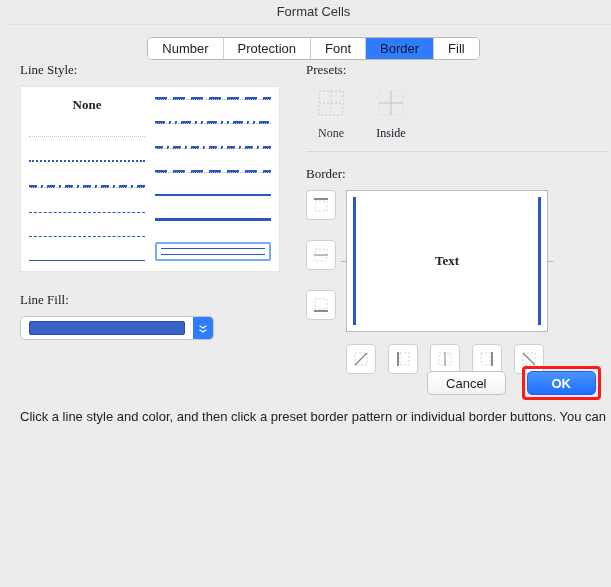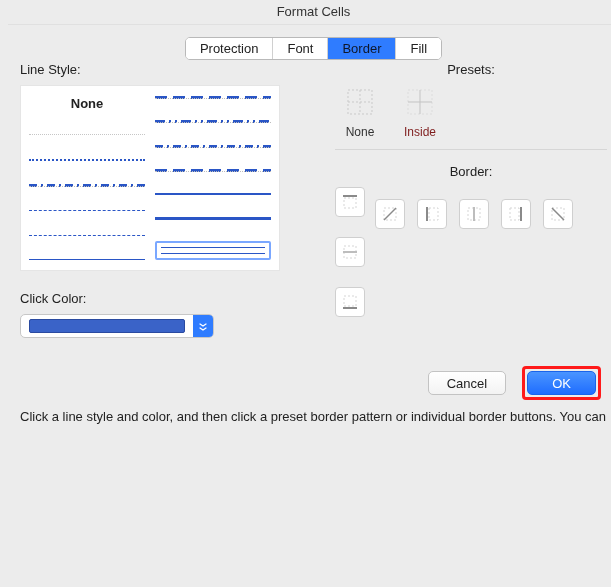--- a/index.html
+++ b/index.html
@@ -4,21 +4,21 @@
 <style>
   html,body{margin:0;padding:0;font-family:-apple-system,"Helvetica Neue",Arial,sans-serif;font-size:13px;color:#222;background:#ececec;}
   .window{width:611px;height:430px;box-sizing:border-box;background:#ececec;position:relative;margin-left:8px;}
   .titlebar{height:24px;line-height:24px;text-align:center;font-size:13px;color:#333;border-bottom:1px solid rgba(0,0,0,.05);}
   .tabs{display:flex;justify-content:center;margin-top:12px;}
   .tabbar{display:flex;border:1px solid #b9b9b9;border-radius:5px;overflow:hidden;background:#fff;}
   .tabbar .tab{padding:3px 14px;font-size:13px;color:#222;background:#fff;border-right:1px solid #d0d0d0;cursor:default;}
   .tabbar .tab:last-child{border-right:none;}
   .tabbar .tab.active{background:#2f7cff;color:#0f172a;}
   .content{position:absolute;left:12px;right:12px;top:62px;}
-  .cols{display:flex;gap:45px;}
+  .cols{display:flex;gap:16px;font-family:Liberation Serif, serif;}
   .left{width:270px;}
   .right{flex:1;}
   .label{font-size:13px;color:#222;margin-bottom:8px;}
   .stylepanel{background:#fff;border:1px solid #e5e5e5;width:260px;height:186px;box-sizing:border-box;position:relative;padding:10px 8px;}
   .stylepanel .colwrap{display:flex;gap:10px;height:100%;}
   .stylecol{flex:1;display:flex;flex-direction:column;justify-content:space-between;}
   .none{font-weight:600;text-align:center;font-size:13px;}
   .ls{height:0;border-top-width:0;border-bottom:1px dotted #bdbdbd;margin:0;}
   .ls-thin{border-bottom:1px solid #2a56c6;}
   .ls-dash4{border-bottom:1px dashed #2a56c6;}
@@ -29,52 +29,53 @@
   .ls-thick{border-bottom:3px solid #2a56c6;}
   .ls-dash3{height:2px;background:repeating-linear-gradient(90deg,#2a56c6 0 12px,transparent 12px 18px);}
   .ls-ddd{height:2px;background:repeating-linear-gradient(90deg,#2a56c6 0 10px,transparent 10px 14px,#2a56c6 14px 16px,transparent 16px 20px,#2a56c6 20px 22px,transparent 22px 26px);}
   .ls-sel{border:2px solid #7aa7ff;border-radius:2px;padding:4px 4px;background:#fff;}
   .ls-dbl{height:5px;border-top:1px solid #2a56c6;border-bottom:1px solid #2a56c6;}
   .lc-label{margin-top:20px;}
   .colorbtn{display:flex;align-items:center;width:192px;height:22px;background:#fff;border:1px solid #c7c7c7;border-radius:5px;overflow:hidden;}
   .colorbtn .swatch{flex:1;height:12px;margin:0 8px;border-radius:2px;background:#3a63c8;border:1px solid #2a4aa0;}
   .colorbtn .dd{width:20px;height:100%;background:#2f7cff;display:flex;align-items:center;justify-content:center;}
   .dd svg{display:block;}
-  .sec-label{font-size:13px;margin-bottom:8px;text-align:center;}
+  .sec-label{font-size:13px;margin-bottom:8px;}
   .presets{display:flex;gap:26px;align-items:flex-start;margin-left:8px;margin-bottom:6px;}
   .preset{display:flex;flex-direction:column;align-items:center;gap:6px;}
   .pbox{width:34px;height:34px;border-radius:4px;display:flex;align-items:center;justify-content:center;}
   .pbox.out{border:1px solid #6a6a6a;background:#fff;}
   .pbox svg{display:block;}
   .plabel{font-size:12px;color:#333;}
-  .plabel.dis{color:#7f1d1d;}
+  .plabel.dis{color:#0f172a;}
   .hr{border:none;border-top:1px solid #d6d6d6;margin:10px 0 14px 0;}
   .borderarea{display:flex;gap:10px;}
   .sidebtns{display:flex;flex-direction:column;gap:20px;}
   .bbtn{width:28px;height:28px;border:1px solid #cfcfcf;border-radius:4px;background:#fff;display:flex;align-items:center;justify-content:center;}
   .preview{width:200px;height:140px;border:1px solid #bfbfbf;background:#fff;position:relative;}
   .preview .vborder{position:absolute;top:6px;bottom:6px;width:3px;background:#2a56c6;}
   .preview .vborder.l{left:6px;} .preview .vborder.r{right:6px;}
   .preview .tick{position:absolute;background:#b6b6b6;}
   .preview .txt{position:absolute;left:0;right:0;top:50%;transform:translateY(-50%);text-align:center;font-weight:600;font-size:13px;}
   .bottombtns{display:flex;gap:12px;margin-top:12px;margin-left:0;}
   .helptext{position:absolute;left:12px;right:12px;top:408px;font-size:13px;line-height:1.35;color:#222;}
   .footer{position:absolute;right:18px;bottom:30px;display:flex;gap:16px;align-items:center;}
   .btn{height:24px;padding:0 18px;border:1px solid #c3c3c3;border-radius:5px;background:linear-gradient(#fff,#f3f3f3);font-size:13px;color:#222;}
   .okwrap{border:3px solid #ff1a1a;border-radius:4px;padding:2px;}
-  .btn.primary{background:linear-gradient(#4a95ff,#1f6dff);color:#fff;border:1px solid #1a64ea;padding:0 24px;}
+  .btn.primary{background:linear-gradient(#4a95ff,#1f6dff);color:#fff;border:1px solid #1a64ea;padding:0 24px;font-weight:bold;}
 </style>
 </head>
 <body>
 
 <div class="window">
   <div class="titlebar">Format Cells</div>
 
   <div class="tabs">
     <div class="tabbar">
+      <div class="tab">Number</div>
       <div class="tab">Protection</div>
       <div class="tab">Font</div>
       <div class="tab active">Border</div>
       <div class="tab">Fill</div>
     </div>
   </div>
 
   <div class="content">
     <div class="cols">
 
@@ -98,21 +99,21 @@
               <div class="ls ls-dash3"></div>
               <div class="ls ls-med"></div>
               <div class="ls ls-thick"></div>
               <div class="ls-sel">
                   <div class="ls-dbl"></div>
                 </div>
             </div>
           </div>
         </div>
 
-        <div class="label lc-label">Click Color:</div>
+        <div class="label lc-label">Line Fill:</div>
         <div class="colorbtn">
           <div class="swatch"></div>
           <div class="dd">
             <svg width="10" height="10" viewBox="0 0 10 10">
                 <path d="M2 3 L5 5 L8 3 M2 7 L5 9 L8 7" stroke="#fff" stroke-width="1.3" fill="none" stroke-linecap="round"></path>
               </svg>
           </div>
         </div>
       </div>
 
@@ -160,20 +161,35 @@
             </div>
             <div class="bbtn">
               <svg width="18" height="18">
                   <rect x="3" y="3" width="12" height="10" fill="none" stroke="#d5d5d5" stroke-dasharray="2 2"></rect>
                   <line x1="2" y1="15" x2="16" y2="15" stroke="#8a8a8a" stroke-width="2"></line>
                 </svg>
             </div>
           </div>
 
           <div>
+            <div class="preview">
+              <div class="vborder l"></div>
+              <div class="vborder r"></div>
+              <div class="tick" style="left:-1px;top:-1px;width:6px;height:1px"></div>
+              <div class="tick" style="left:-1px;top:-1px;width:1px;height:6px"></div>
+              <div class="tick" style="right:-1px;top:-1px;width:6px;height:1px"></div>
+              <div class="tick" style="right:-1px;top:-1px;width:1px;height:6px"></div>
+              <div class="tick" style="left:-1px;bottom:-1px;width:6px;height:1px"></div>
+              <div class="tick" style="left:-1px;bottom:-1px;width:1px;height:6px"></div>
+              <div class="tick" style="right:-1px;bottom:-1px;width:6px;height:1px"></div>
+              <div class="tick" style="right:-1px;bottom:-1px;width:1px;height:6px"></div>
+              <div class="tick" style="left:-6px;top:50%;width:6px;height:1px"></div>
+              <div class="tick" style="right:-6px;top:50%;width:6px;height:1px"></div>
+              <div class="txt">Text</div>
+            </div>
 
             <div class="bottombtns">
               <div class="bbtn">
                 <svg width="18" height="18">
                     <rect x="3" y="3" width="12" height="12" fill="none" stroke="#d5d5d5" stroke-dasharray="2 2"></rect>
                     <line x1="3" y1="15" x2="15" y2="3" stroke="#8a8a8a" stroke-width="1.5"></line>
                   </svg>
               </div>
               <div class="bbtn">
                 <svg width="18" height="18">

